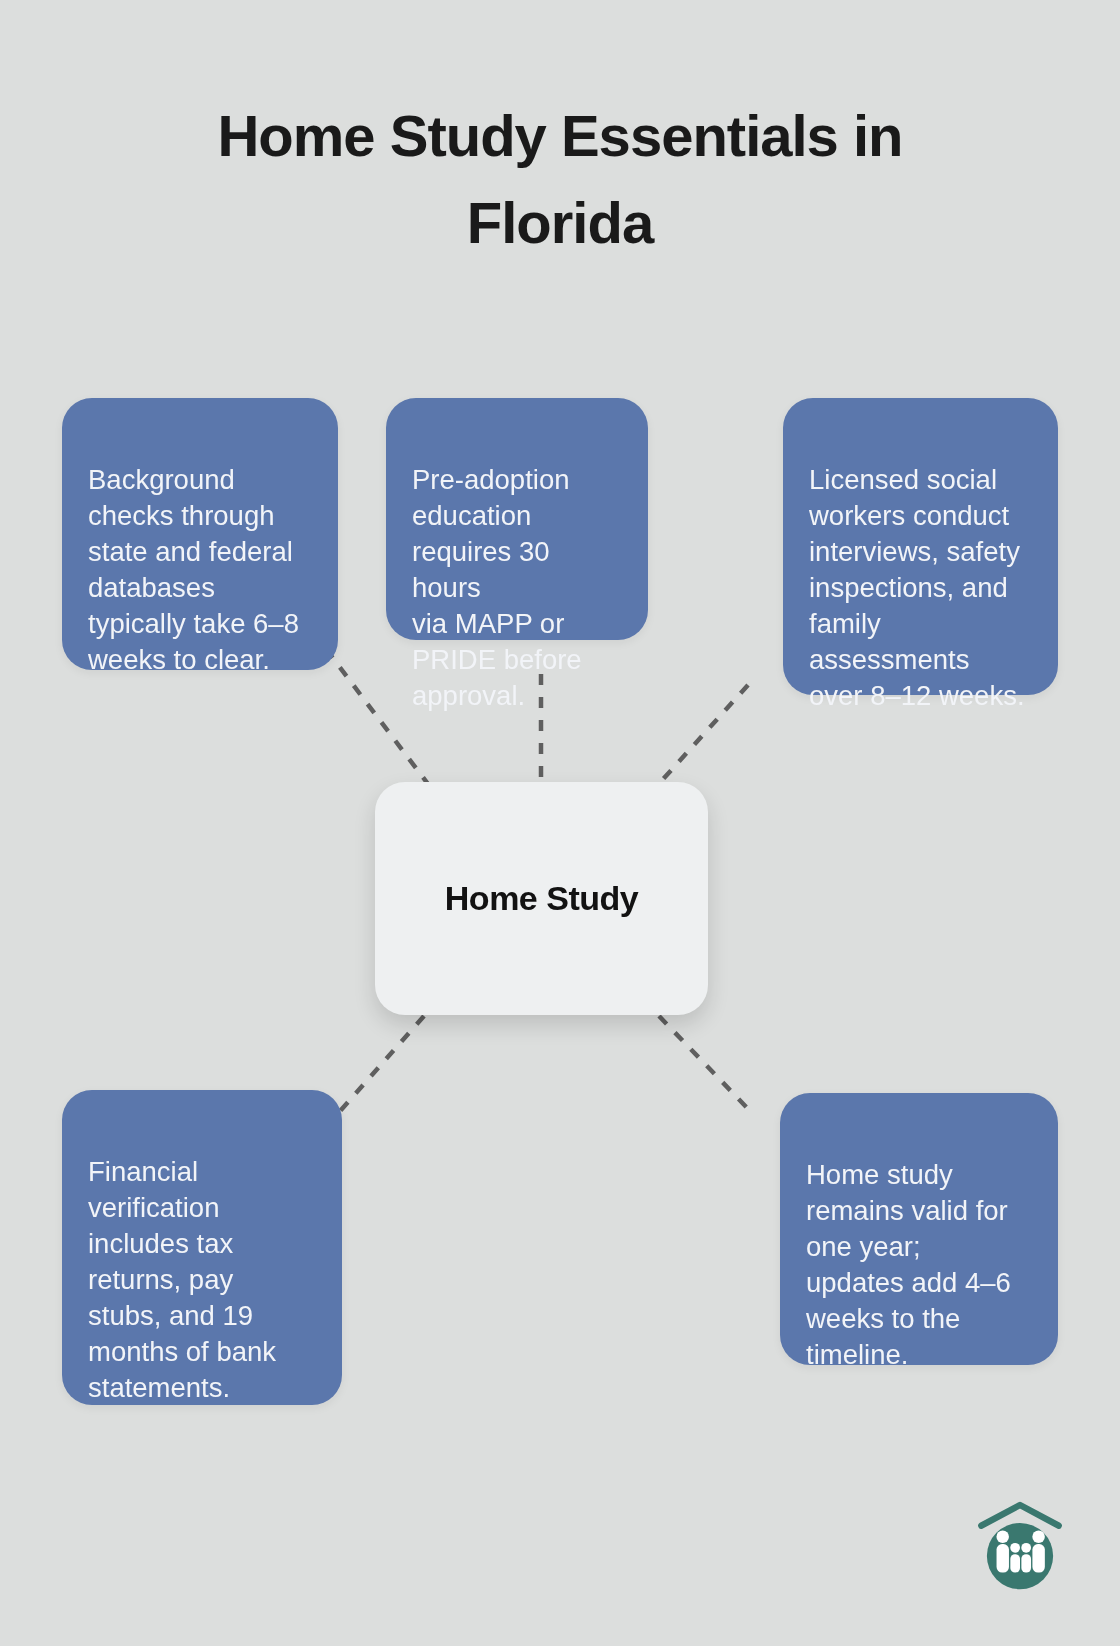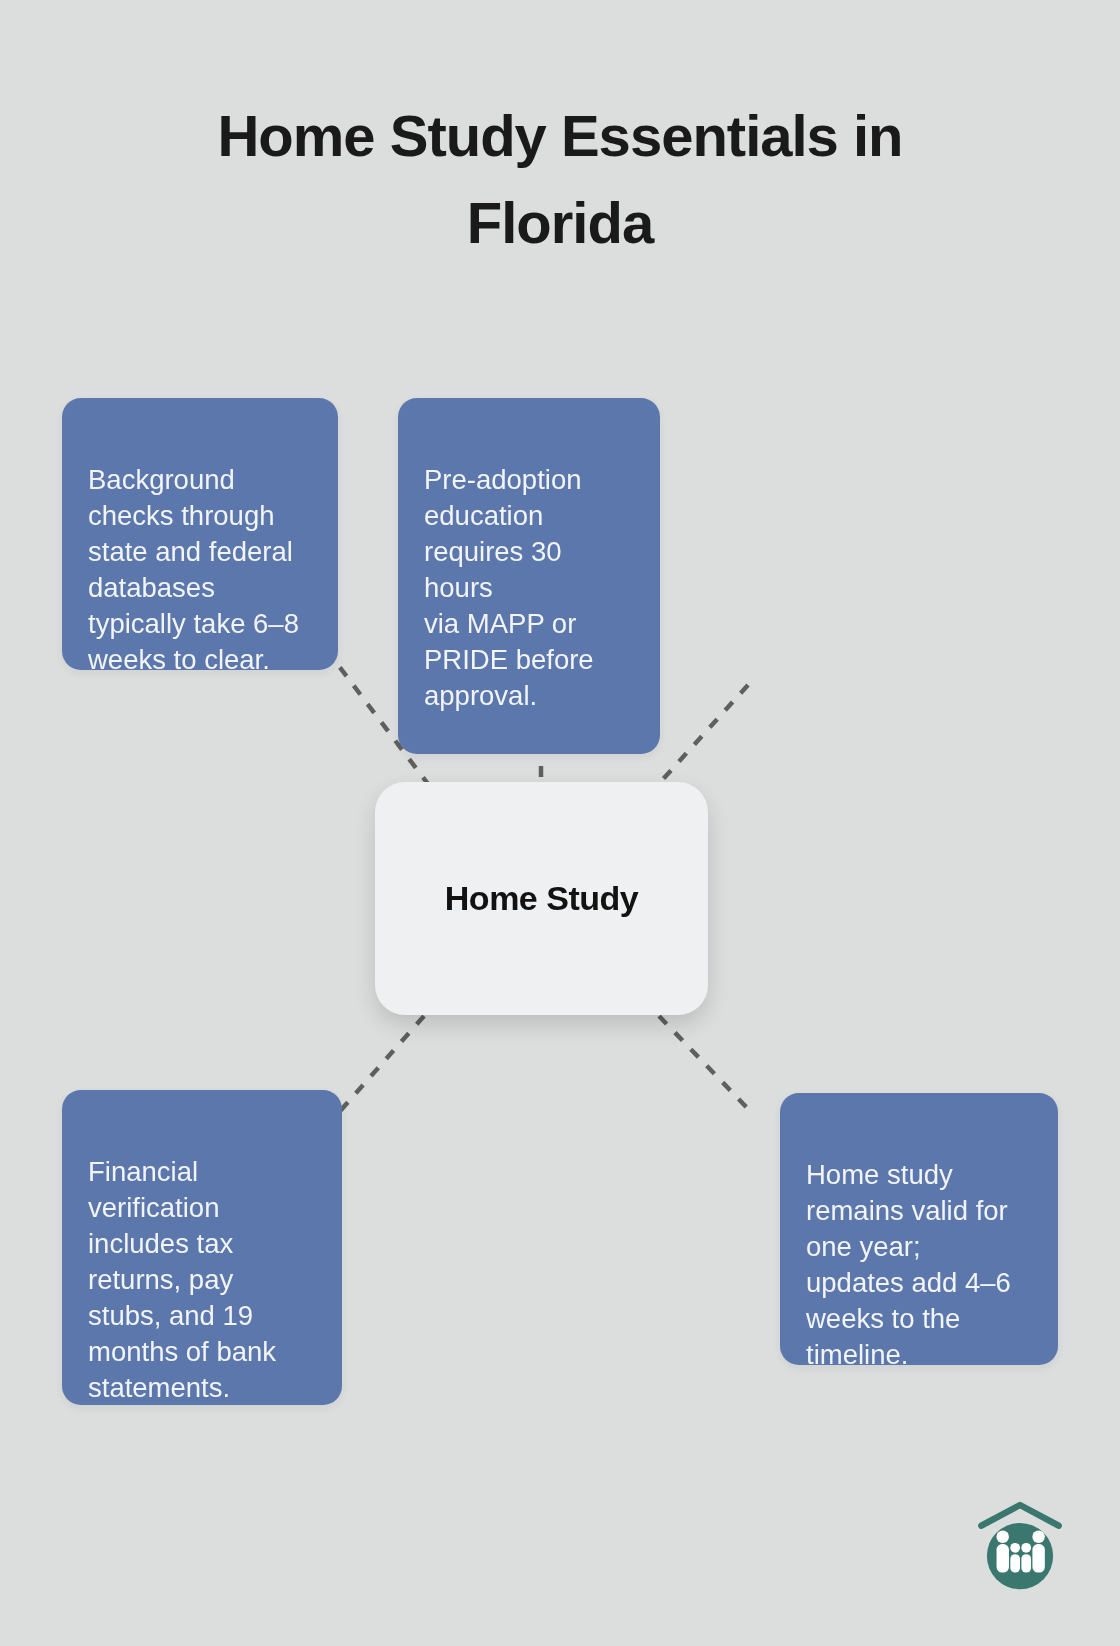--- a/index.html
+++ b/index.html
@@ -32,30 +32,30 @@
     color:var(--title-color);
   }
   .connectors{
     position:absolute;inset:0;
     width:1120px;height:1646px;
     pointer-events:none;
   }
   .node{
     position:absolute;
     background:var(--node-blue);
-    border-radius:19px;
+    border-radius:30px;
     color:var(--node-text);
     font-size:27.5px;
     line-height:36px;
     padding:28px 24px 24px 26px;
     white-space:pre-line;
     box-shadow:0 3px 10px rgba(0,0,0,0.06);
   }
   .node-1{left:62px;top:398px;width:276px;height:272px;}
-  .node-2{left:398px;top:398px;width:262px;height:356px;}
+  .node-2{left:386px;top:398px;width:262px;height:242px;}
   .node-3{left:783px;top:398px;width:275px;height:297px;}
   .node-4{left:62px;top:1090px;width:280px;height:315px;}
   .node-5{left:780px;top:1093px;width:278px;height:272px;}
   .center-node{
     position:absolute;
     left:375px;top:782px;width:333px;height:233px;
     background:var(--center-bg);
     border-radius:30px;
     display:flex;align-items:center;justify-content:center;
     box-shadow:0 10px 22px rgba(0,0,0,0.14);
@@ -99,20 +99,29 @@
 
   <div class="node node-2">
     <span>Pre-adoption
 education
 requires 30 hours
 via MAPP or
 PRIDE before
 approval.</span>
   </div>
 
+  <div class="node node-3">
+    <span>Licensed social
+workers conduct
+interviews, safety
+inspections, and
+family
+assessments
+over 8–12 weeks.</span>
+  </div>
 
   <div class="center-node">
     <span>Home Study</span>
   </div>
 
   <div class="node node-4">
     <span>Financial
 verification
 includes tax
 returns, pay

